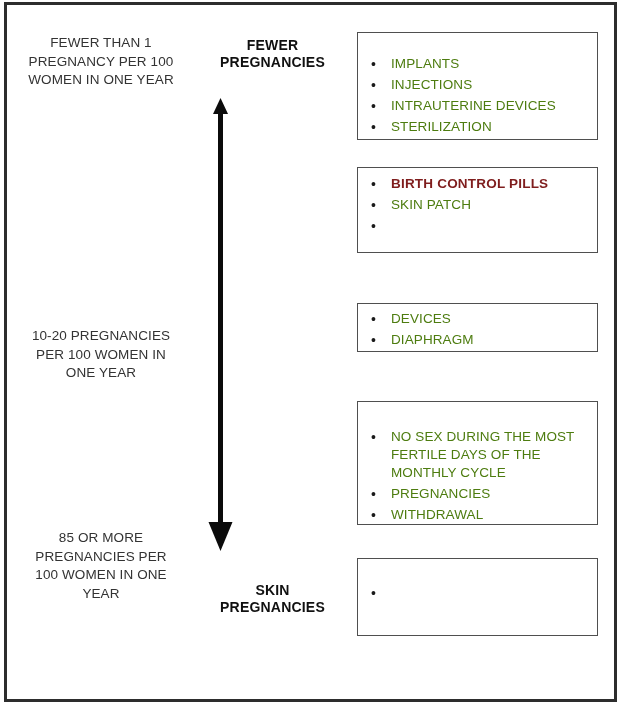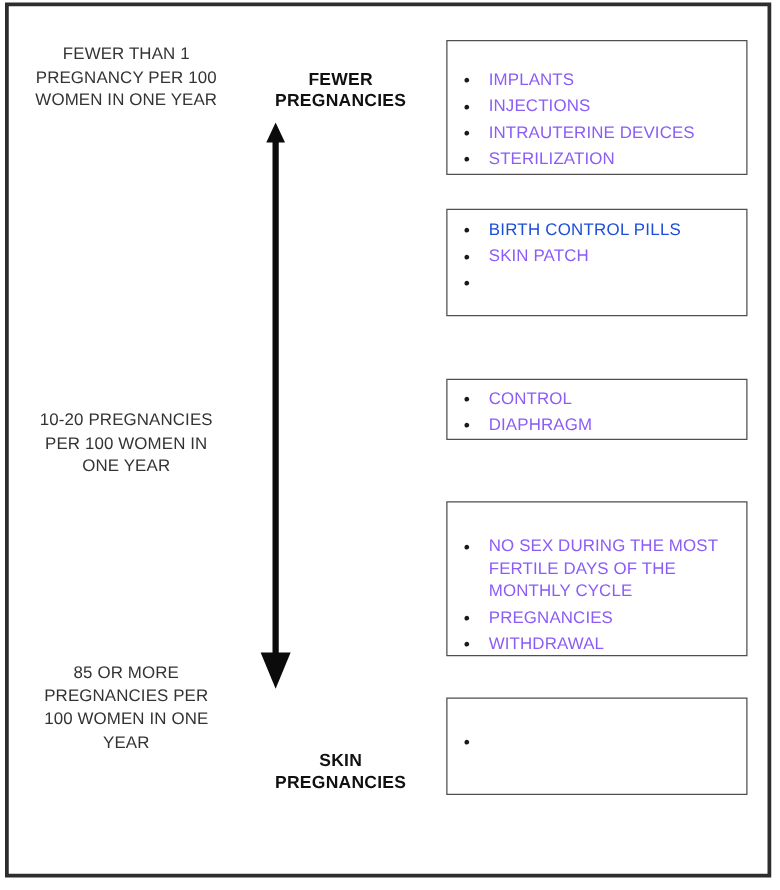--- a/index.html
+++ b/index.html
@@ -22,45 +22,45 @@
     white-space: pre-line; letter-spacing: 0.1px;
   }
   .side-label.l1 { top: 34px; }
   .side-label.l2 { top: 327px; }
   .side-label.l3 { top: 529px; }
 
   
   .axis-label {
     position: absolute; left: 200px; width: 145px; text-align: center;
     font-size: 14px; font-weight: bold; line-height: 17px; color: #101010;
-    white-space: pre-line; letter-spacing: 0.2px; margin-top: 18px;
+    white-space: pre-line; letter-spacing: 0.2px;
   }
   .axis-label.top { top: 37px; }
   .axis-label.bottom { top: 582px; }
 
   .arrow-svg { position: absolute; left: 198px; top: 98px; width: 45px; height: 455px; }
 
   
   .mbox {
     position: absolute; left: 357px; width: 241px; box-sizing: border-box;
     border: 1.5px solid #4f4f4f; background: #ffffff;
   }
   .mbox.b1 { top: 32px;  height: 108px; padding-top: 22px; }
   .mbox.b2 { top: 167px; height: 86px;  padding-top: 7px; }
   .mbox.b3 { top: 303px; height: 49px;  padding-top: 6px; }
   .mbox.b4 { top: 401px; height: 124px; padding-top: 26px; }
   .mbox.b5 { top: 558px; height: 78px;  padding-top: 25px; }
 
   .item { display: flex; align-items: flex-start; padding-left: 13px; margin-bottom: 3px; }
   .bullet { flex: 0 0 20px; width: 20px; font-size: 14px; line-height: 18px; color: #1a1a1a; }
   .item .txt {
-    font-size: 13.5px; line-height: 18px; color: #8b5cf6;
+    font-size: 13.5px; line-height: 18px; color: #4d7c0f;
     white-space: pre-line; letter-spacing: 0.1px;
   }
-  .item.bold .txt { font-weight: normal; color: #1d4ed8; letter-spacing: 0.2px; }
+  .item.bold .txt { font-weight: bold; color: #7f1d1d; letter-spacing: 0.2px; }
 </style>
 </head>
 <body>
 
 <div class="stage">
   <div class="frame"></div>
 
   <div class="side-label l1">FEWER THAN 1
 PREGNANCY PER 100
 WOMEN IN ONE YEAR</div>
@@ -113,21 +113,21 @@
       <span class="txt">SKIN PATCH</span>
     </div>
     <div class="item">
       <span class="bullet">•</span>
     </div>
   </div>
 
   <div class="mbox b3">
     <div class="item">
       <span class="bullet">•</span>
-      <span class="txt">CONTROL</span>
+      <span class="txt">DEVICES</span>
     </div>
     <div class="item">
       <span class="bullet">•</span>
       <span class="txt">DIAPHRAGM</span>
     </div>
   </div>
 
   <div class="mbox b4">
     <div class="item">
       <span class="bullet">•</span>

